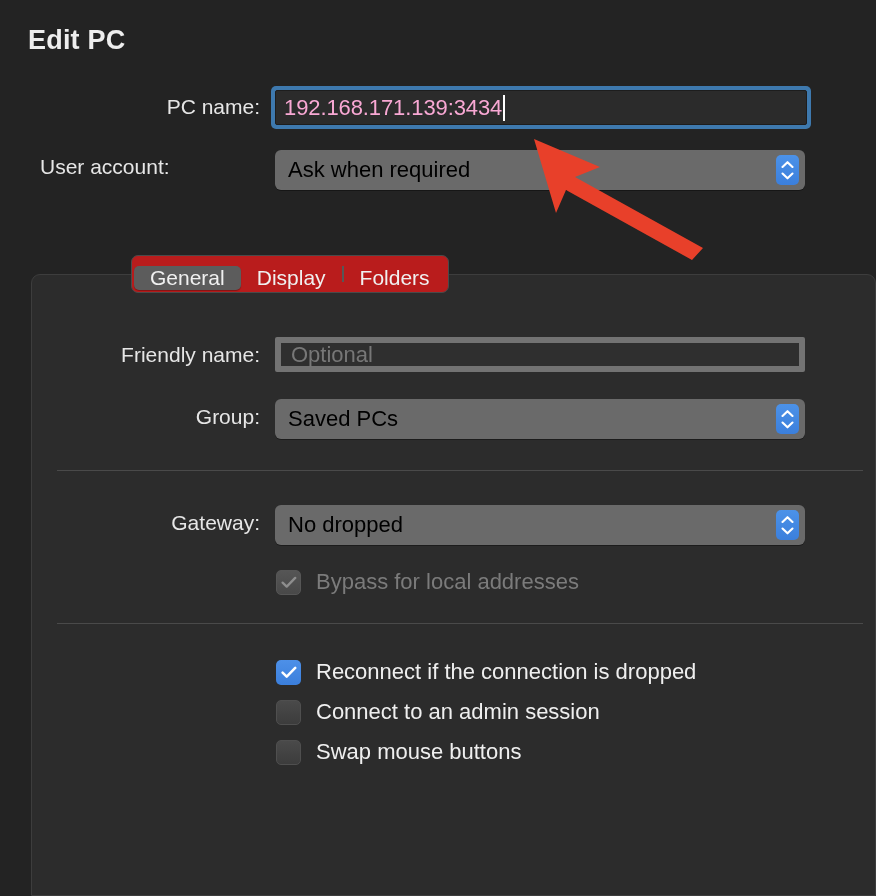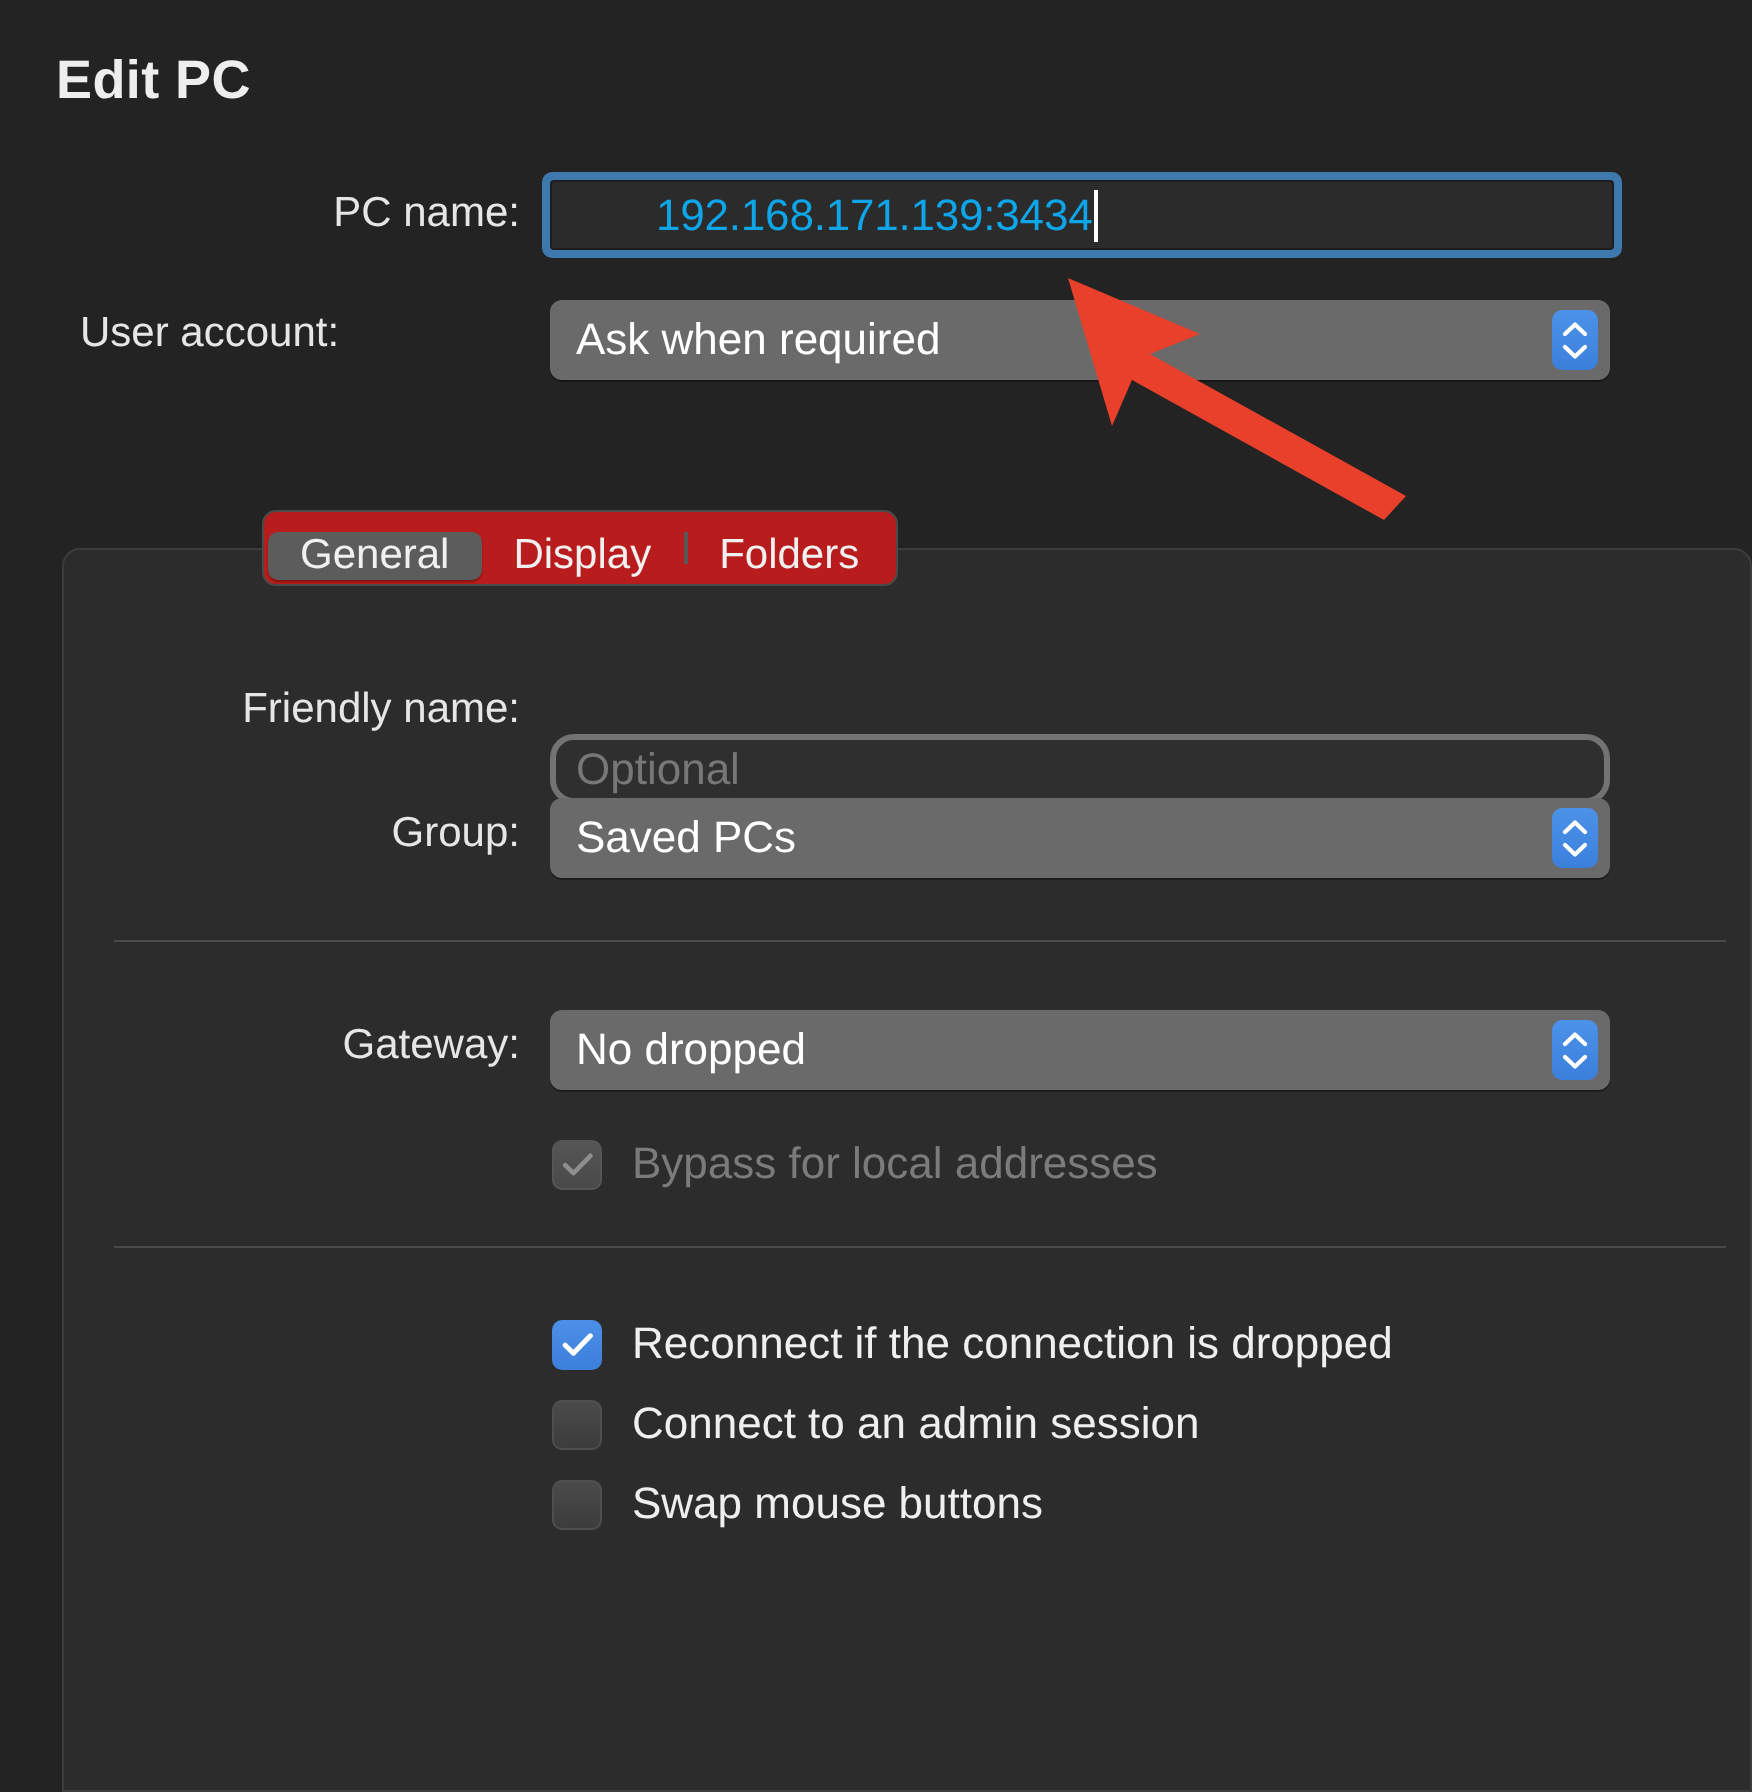--- a/index.html
+++ b/index.html
@@ -60,24 +60,23 @@
     background: #2b2b2b;
     border: 1px solid #1d1d1d;
     border-radius: 2px;
     display: flex;
     align-items: center;
     padding: 0 8px;
     position: relative;
   }
   .textfield .value {
     font-size: 22px;
-    color: #0ea5e9;
+    color: #f9a8d4;
     letter-spacing: -0.1px;
     white-space: nowrap;
-    margin-left: 44px;
   }
   .caret {
     display: inline-block;
     width: 2px;
     height: 26px;
     background: #ffffff;
     margin-left: 1px;
   }
 
   
@@ -86,21 +85,21 @@
     background: #6a6a6a;
     border-radius: 6px;
     box-sizing: border-box;
     display: flex;
     align-items: center;
     padding-left: 13px;
     box-shadow: 0 1px 0 rgba(0,0,0,0.35);
   }
   .popup .sel {
     font-size: 22px;
-    color: #ffffff;
+    color: #000000;
     white-space: nowrap;
   }
   .stepper {
     position: absolute;
     right: 6px;
     top: 50%;
     transform: translateY(-50%);
     width: 23px;
     height: 30px;
     border-radius: 5px;
@@ -161,27 +160,26 @@
     border-top-left-radius: 9px;
     border-top-right-radius: 9px;
     box-sizing: border-box;
     z-index: 1;
   }
 
   
   .plainfield {
     position: absolute;
     background: #2f2f2f;
-    border: 3px solid #737373;
-    border-radius: 12px;
+    border: 6px solid #737373;
+    border-radius: 2px;
     box-sizing: border-box;
     display: flex;
     align-items: center;
     padding-left: 10px;
-    margin-top: 30px;
   }
   .plainfield .ph {
     font-size: 22px;
     color: #777777;
   }
 
   
   .divider {
     position: absolute;
     height: 1px;

